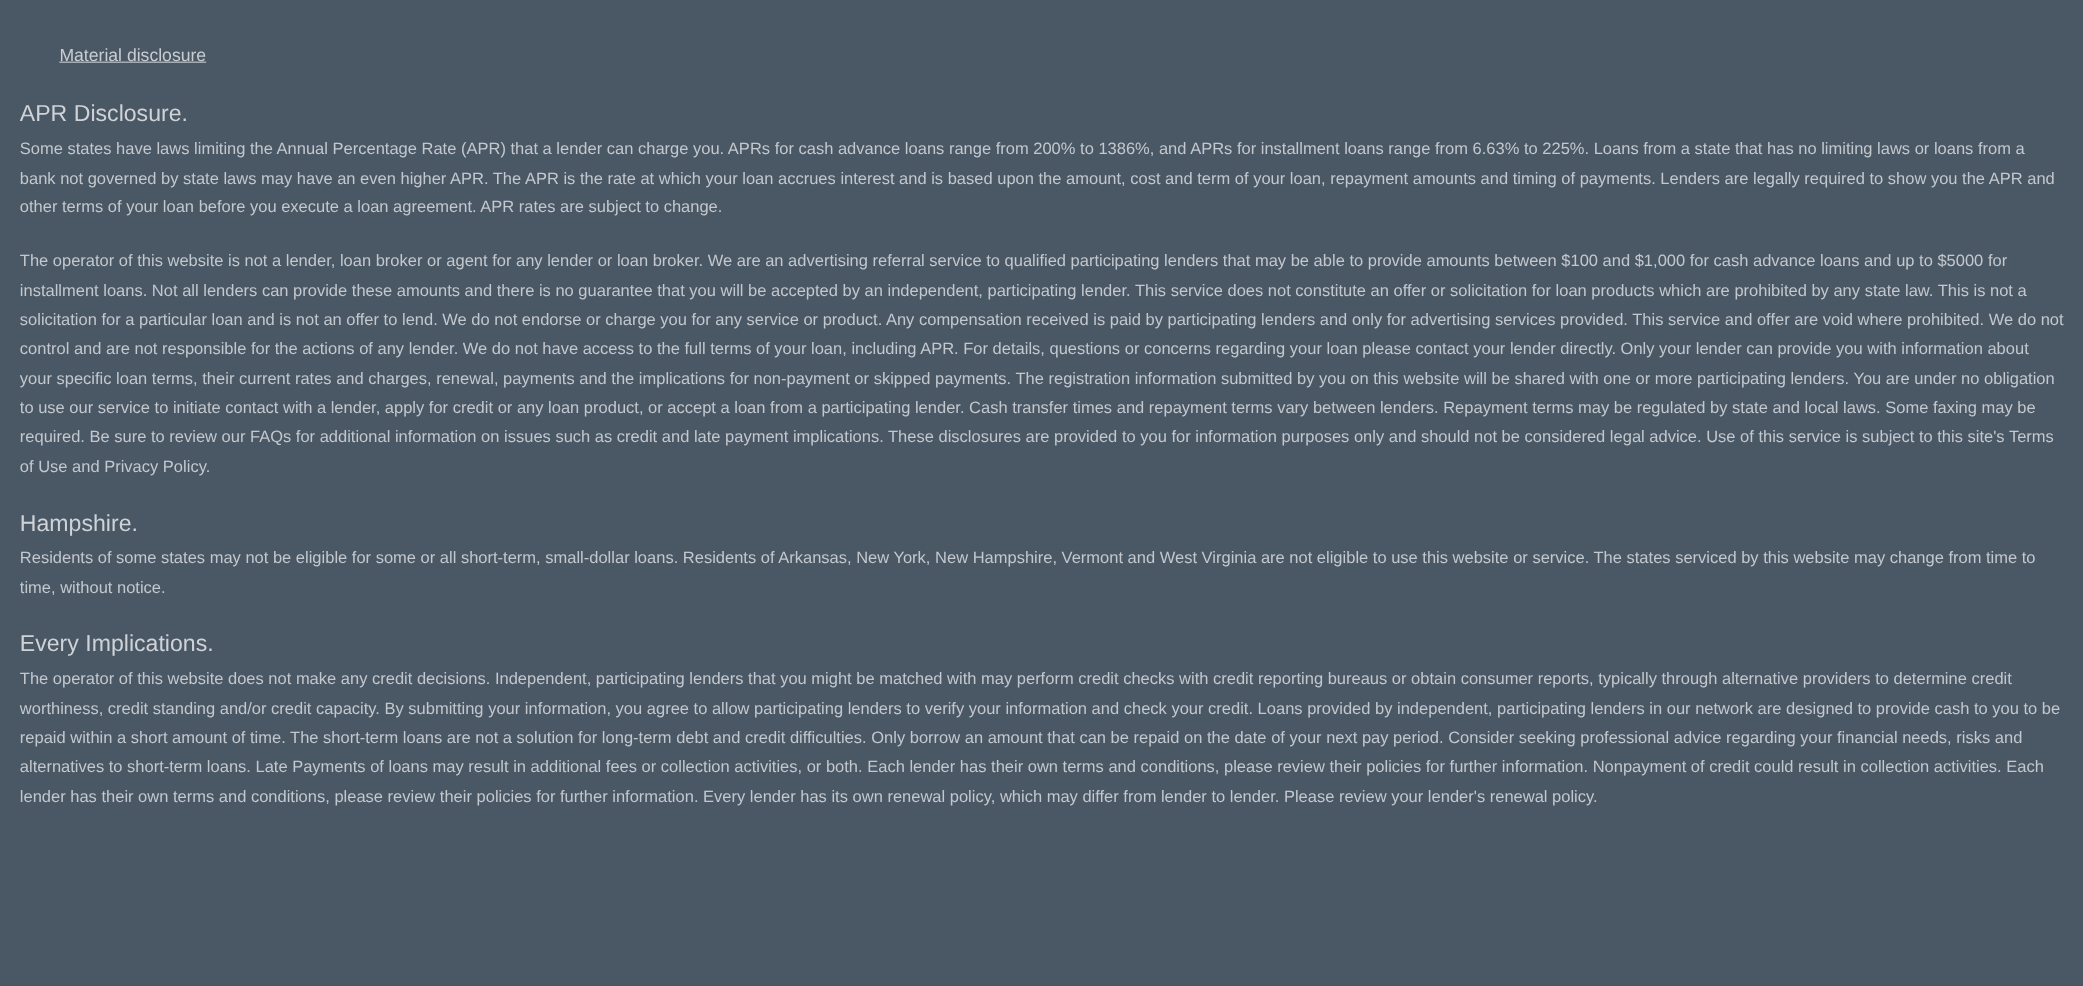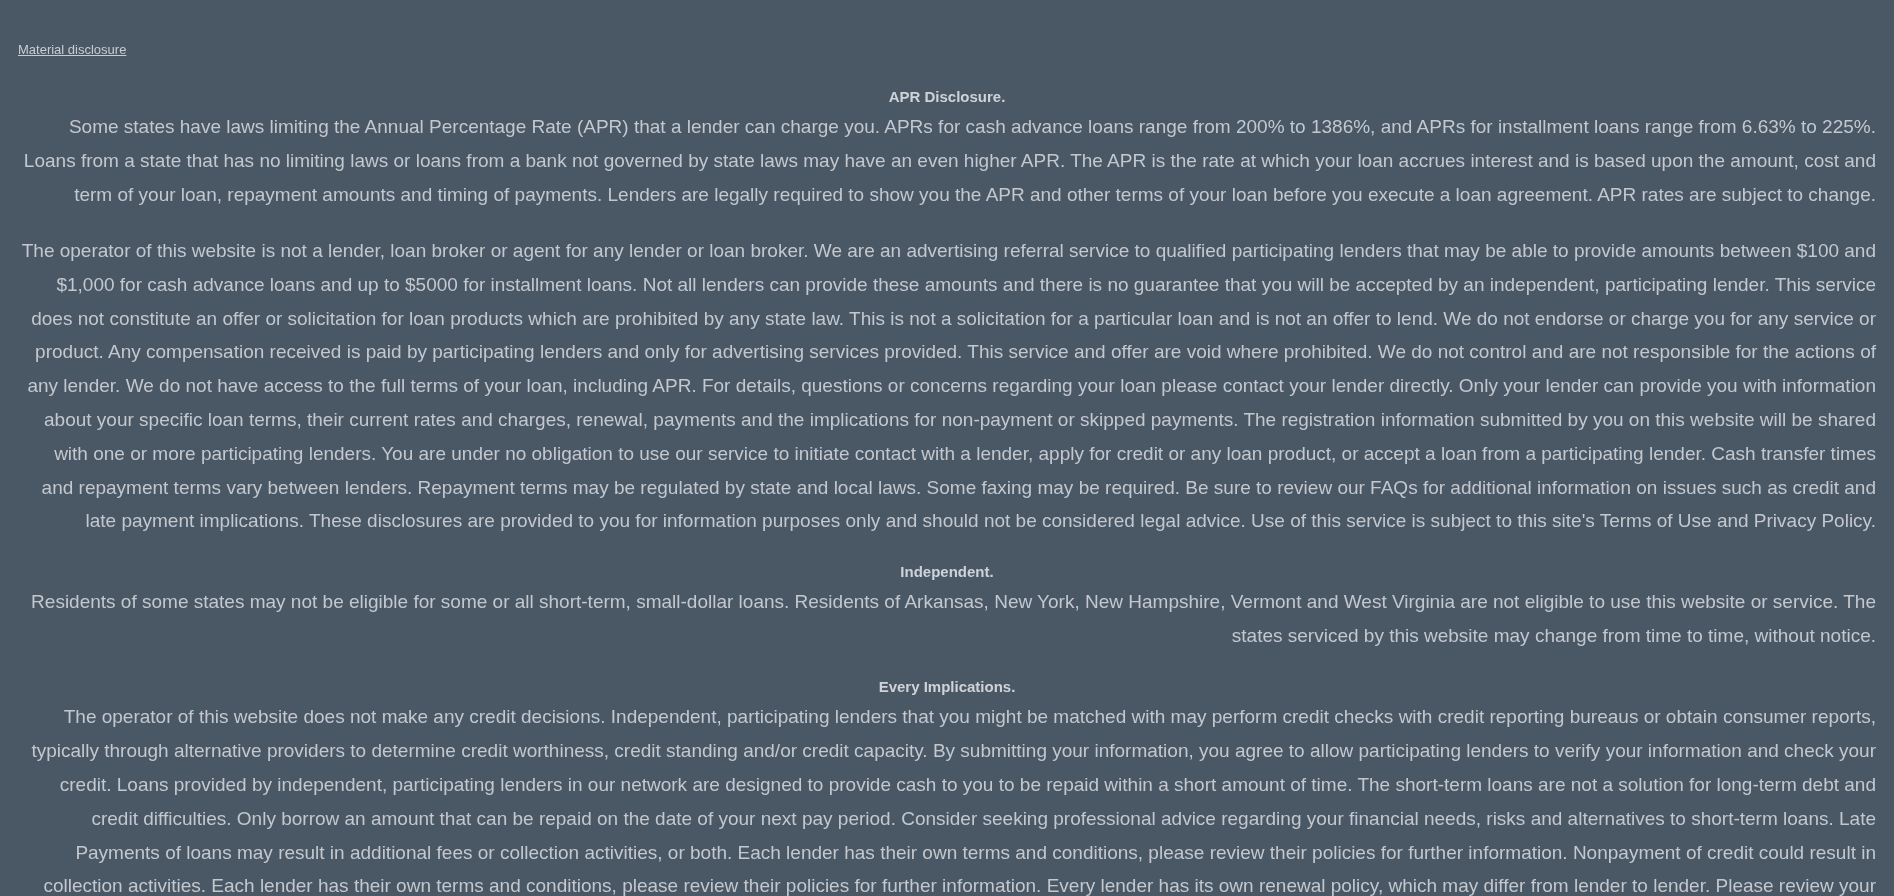--- a/index.html
+++ b/index.html
@@ -16,65 +16,65 @@
   }
   .page {
     box-sizing: border-box;
     width: 1894px;
     min-height: 896px;
     padding: 40px 18px 20px 18px;
     background: #4a5765;
   }
   .top-link {
     display: inline-block;
-    font-size: 13px;
+    font-size: 16px;
     line-height: 1.4;
     color: #c9cdd2;
     text-decoration: underline;
     margin-bottom: 26px;
     cursor: pointer;
+    margin-left: 36px;
   }
   .section {
     margin-bottom: 22px;
   }
   .section-heading {
-    font-size: 15px;
-    font-weight: bold;
+    font-size: 21px;
+    font-weight: normal;
     color: #cfd3d8;
     line-height: 1.55;
     margin: 0 0 2px 0;
-    text-align: center;
   }
   .section-body {
-    font-size: 19px;
+    font-size: 15px;
     line-height: 1.78;
     color: #c3c8ce;
     margin: 0;
-    text-align: right;
+    text-align: left;
     max-width: 1862px;
   }
 </style>
 </head>
 <body>
 
 <div class="page">
 
   <a class="top-link">Material disclosure</a>
 
   <div class="section">
     <div class="section-heading">APR Disclosure.</div>
     <p class="section-body">Some states have laws limiting the Annual Percentage Rate (APR) that a lender can charge you. APRs for cash advance loans range from 200% to 1386%, and APRs for installment loans range from 6.63% to 225%. Loans from a state that has no limiting laws or loans from a bank not governed by state laws may have an even higher APR. The APR is the rate at which your loan accrues interest and is based upon the amount, cost and term of your loan, repayment amounts and timing of payments. Lenders are legally required to show you the APR and other terms of your loan before you execute a loan agreement. APR rates are subject to change.</p>
   </div>
 
   <div class="section">
     <p class="section-body">The operator of this website is not a lender, loan broker or agent for any lender or loan broker. We are an advertising referral service to qualified participating lenders that may be able to provide amounts between $100 and $1,000 for cash advance loans and up to $5000 for installment loans. Not all lenders can provide these amounts and there is no guarantee that you will be accepted by an independent, participating lender. This service does not constitute an offer or solicitation for loan products which are prohibited by any state law. This is not a solicitation for a particular loan and is not an offer to lend. We do not endorse or charge you for any service or product. Any compensation received is paid by participating lenders and only for advertising services provided. This service and offer are void where prohibited. We do not control and are not responsible for the actions of any lender. We do not have access to the full terms of your loan, including APR. For details, questions or concerns regarding your loan please contact your lender directly. Only your lender can provide you with information about your specific loan terms, their current rates and charges, renewal, payments and the implications for non-payment or skipped payments. The registration information submitted by you on this website will be shared with one or more participating lenders. You are under no obligation to use our service to initiate contact with a lender, apply for credit or any loan product, or accept a loan from a participating lender. Cash transfer times and repayment terms vary between lenders. Repayment terms may be regulated by state and local laws. Some faxing may be required. Be sure to review our FAQs for additional information on issues such as credit and late payment implications. These disclosures are provided to you for information purposes only and should not be considered legal advice. Use of this service is subject to this site's Terms of Use and Privacy Policy.</p>
   </div>
 
   <div class="section">
-    <div class="section-heading">Independent.</div>
+    <div class="section-heading">Hampshire.</div>
     <p class="section-body">Residents of some states may not be eligible for some or all short-term, small-dollar loans. Residents of Arkansas, New York, New Hampshire, Vermont and West Virginia are not eligible to use this website or service. The states serviced by this website may change from time to time, without notice.</p>
   </div>
 
   <div class="section">
     <div class="section-heading">Every Implications.</div>
     <p class="section-body">The operator of this website does not make any credit decisions. Independent, participating lenders that you might be matched with may perform credit checks with credit reporting bureaus or obtain consumer reports, typically through alternative providers to determine credit worthiness, credit standing and/or credit capacity. By submitting your information, you agree to allow participating lenders to verify your information and check your credit. Loans provided by independent, participating lenders in our network are designed to provide cash to you to be repaid within a short amount of time. The short-term loans are not a solution for long-term debt and credit difficulties. Only borrow an amount that can be repaid on the date of your next pay period. Consider seeking professional advice regarding your financial needs, risks and alternatives to short-term loans. Late Payments of loans may result in additional fees or collection activities, or both. Each lender has their own terms and conditions, please review their policies for further information. Nonpayment of credit could result in collection activities. Each lender has their own terms and conditions, please review their policies for further information. Every lender has its own renewal policy, which may differ from lender to lender. Please review your lender's renewal policy.</p>
   </div>
 
 </div>
 

